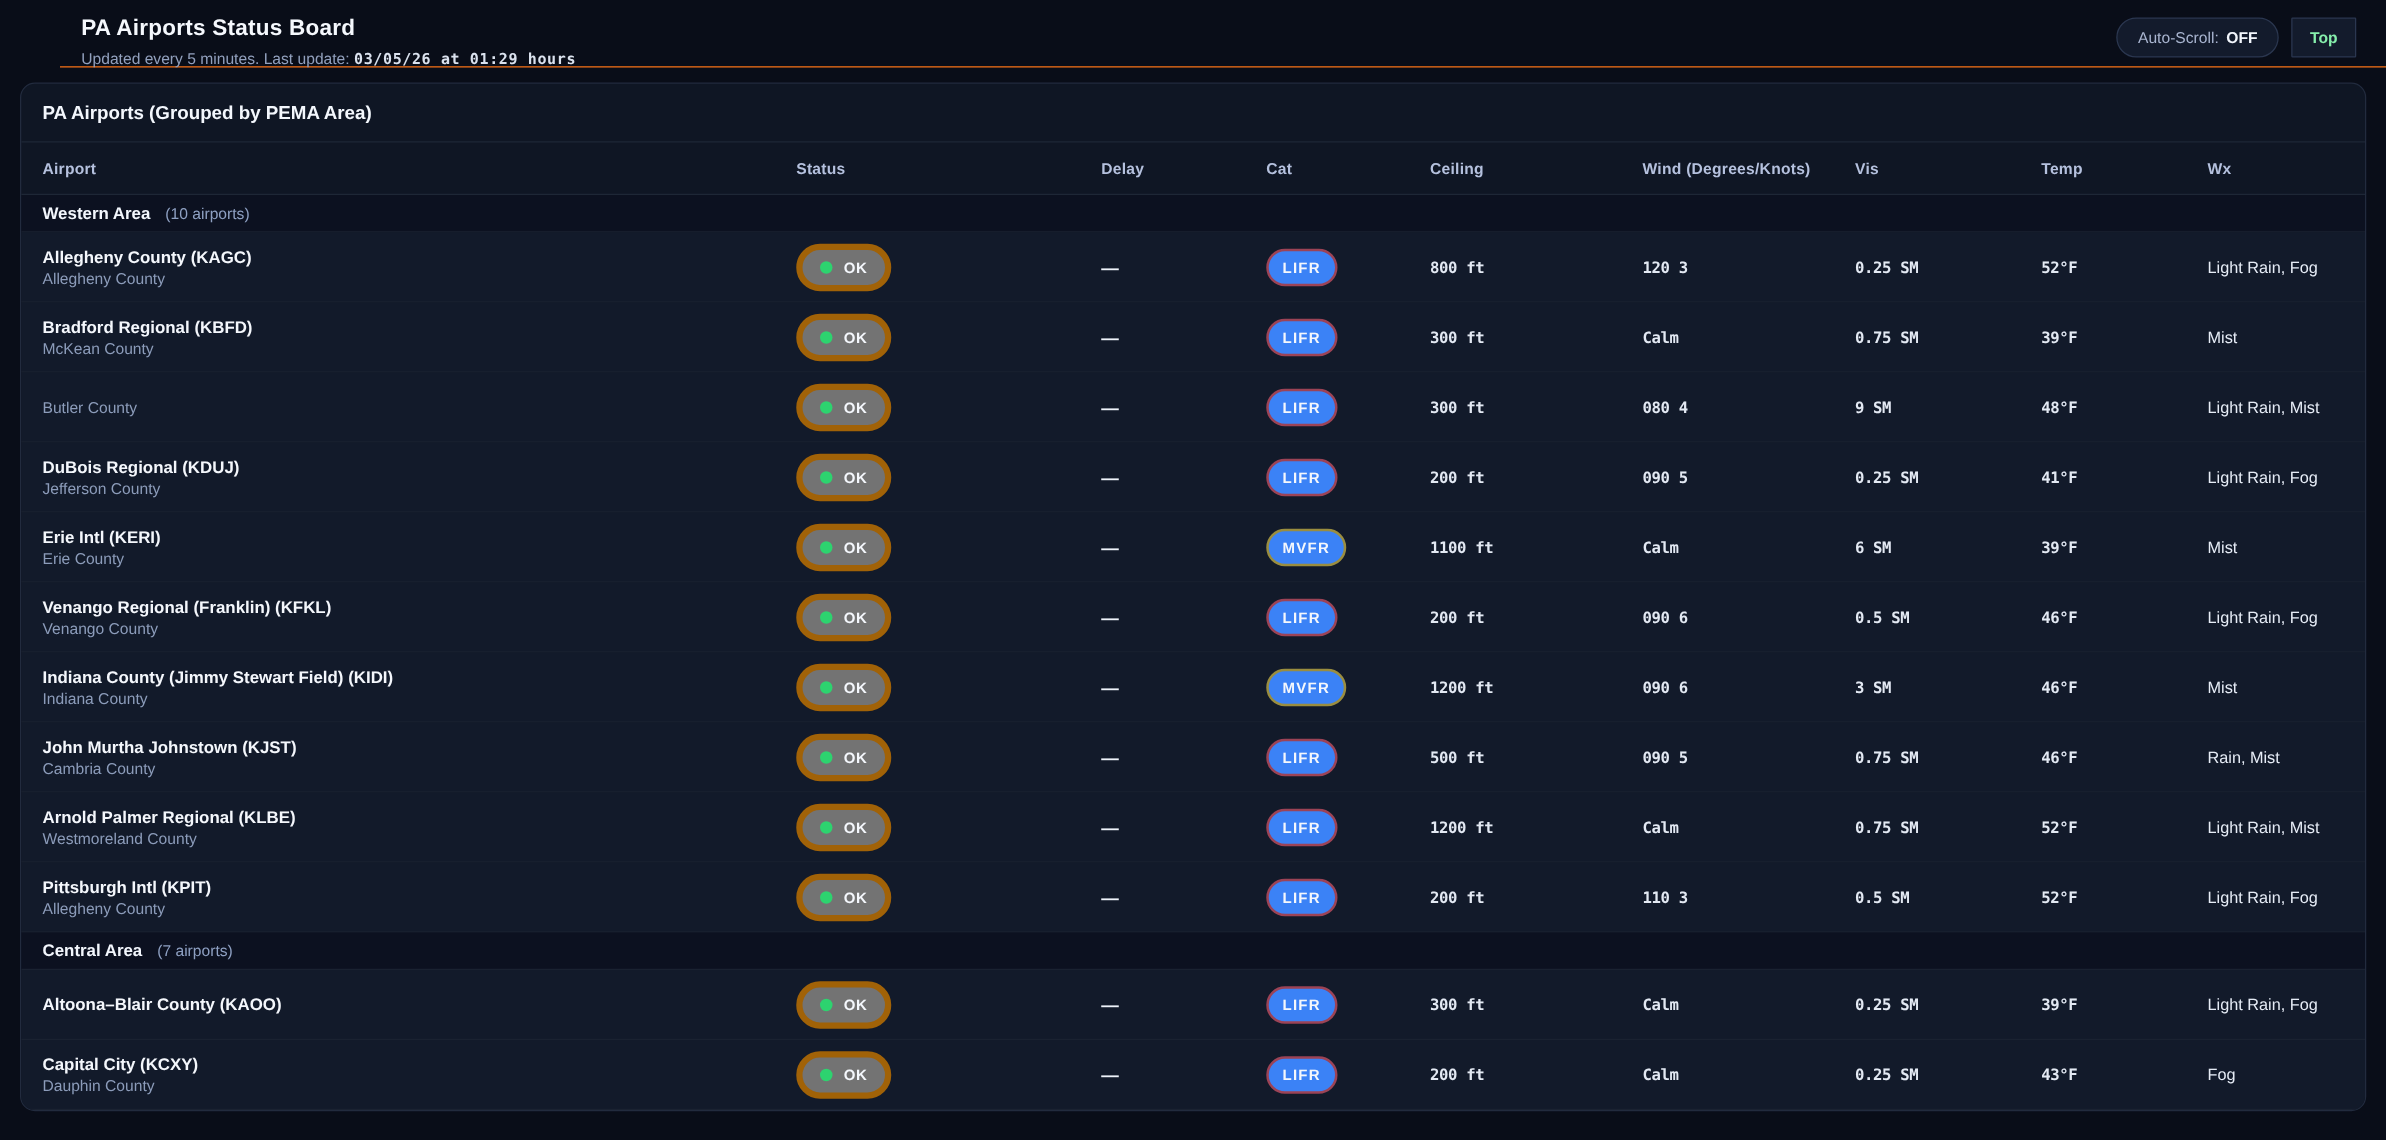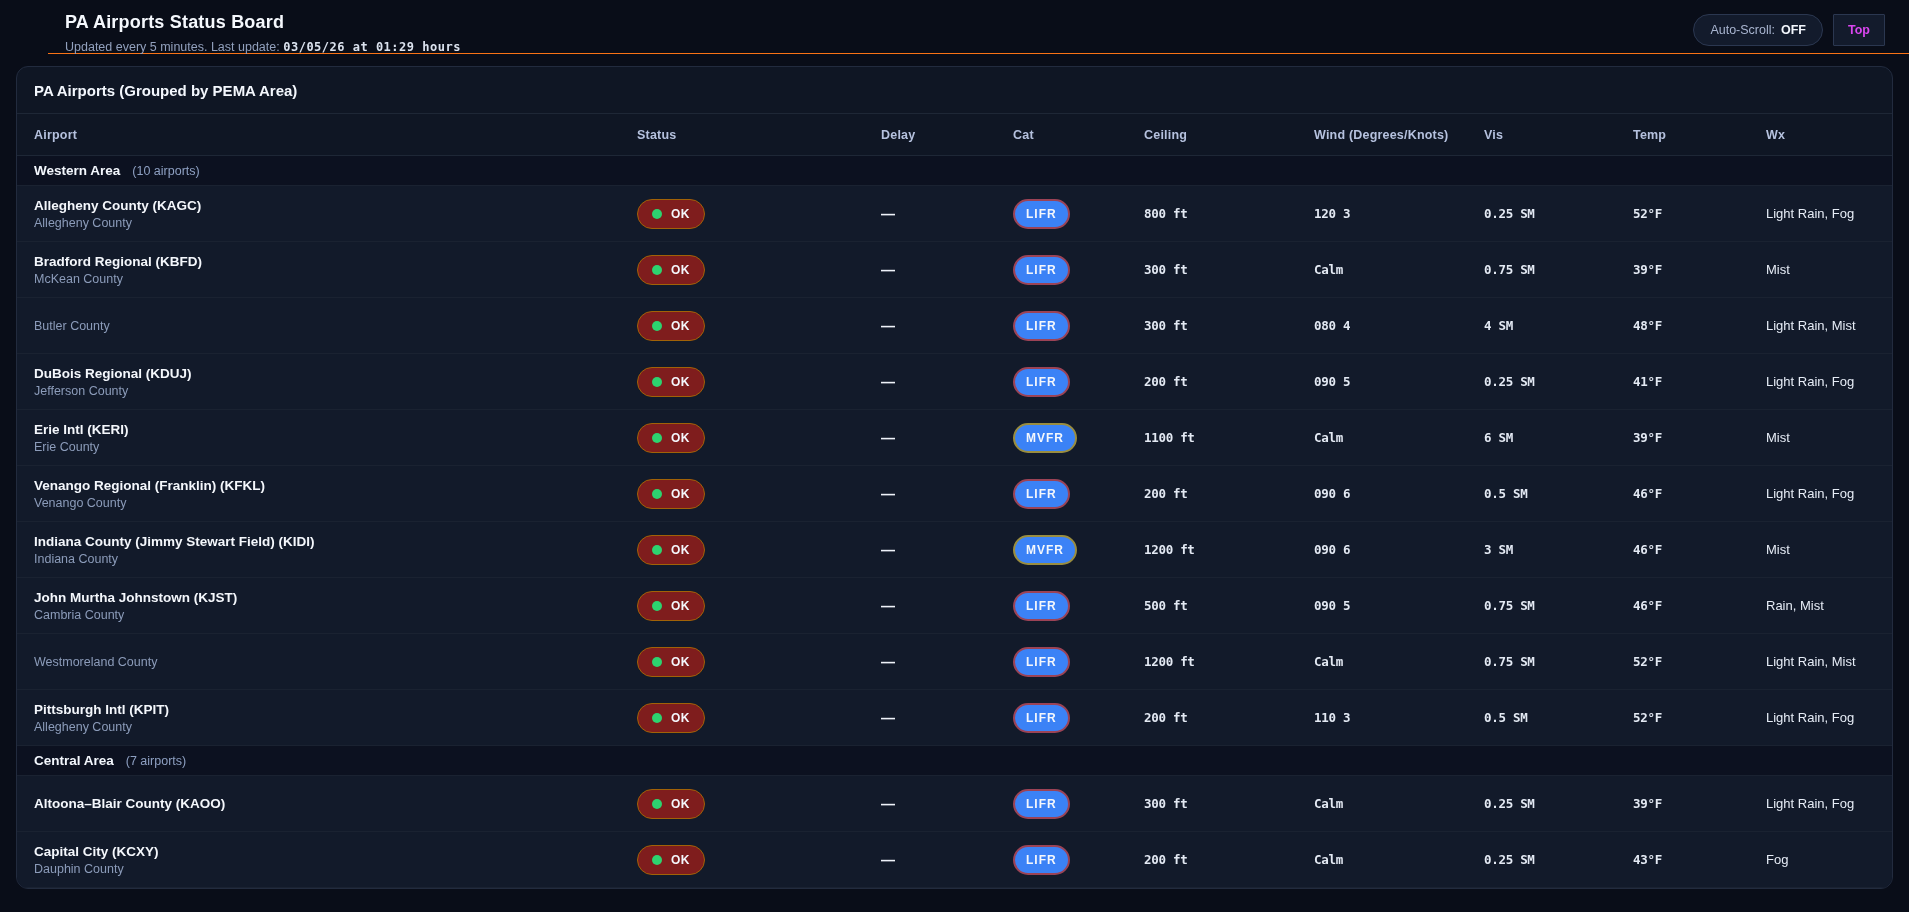--- a/index.html
+++ b/index.html
@@ -29,21 +29,21 @@
   .pill-btn {
     display:inline-flex; align-items:center; gap:6px;
     background:#131b2c; border:1px solid #2b3750;
     border-radius:999px; padding:8px 16px;
     font-size:12.5px; color:#a9b5d0; cursor:pointer;
   }
   .pill-btn b { color:#f2f6fc; font-weight:bold; }
   .sq-btn {
     background:#131b2c; border:1px solid #2b3750;
     border-radius:1px; padding:8px 14px;
-    font-size:12.5px; font-weight:bold; color:#d946ef; cursor:pointer;
+    font-size:12.5px; font-weight:bold; color:#86efac; cursor:pointer;
   }
 
   
   .panel {
     margin:12px 16px 0 16px;
     background:#0f1624;
     border:1px solid #222b3e;
     border-radius:12px;
     overflow:hidden;
   }
@@ -81,21 +81,21 @@
     height:56px;
     background:#121a2a;
     border-bottom:1px solid #1a2231;
   }
   .airport-cell { display:flex; flex-direction:column; gap:3px; }
   .airport-name { font-size:13.5px; font-weight:bold; color:#f4f7fc; }
   .airport-county { font-size:12.5px; color:#8c9cba; }
 
   .status-pill {
     display:inline-flex; align-items:center; gap:9px;
-    background:#7f1d1d; border:1px solid #a16207;
+    background:#737373; border:5px solid #a16207;
     border-radius:999px; padding:7px 14px;
     width:max-content;
   }
   .status-dot { width:10px; height:10px; border-radius:50%; background:#2dd36f; }
   .status-text { font-size:12px; font-weight:bold; color:#f4f7fc; letter-spacing:.5px; }
 
   .delay-cell { font-size:14px; font-weight:bold; color:#eef2f9; }
 
   .cat-badge {
     display:inline-flex; align-items:center; justify-content:center;
@@ -200,21 +200,21 @@
         <span class="status-dot" style="background: rgb(45, 211, 111);"></span>
         <span class="status-text">OK</span>
       </span>
     </div>
     <div class="delay-cell">—</div>
     <div>
       <span class="cat-badge" style="border-color: rgb(156, 67, 86);">LIFR</span>
     </div>
     <div class="val-cell">300 ft</div>
     <div class="val-cell">080 4</div>
-    <div class="val-cell">4 SM</div>
+    <div class="val-cell">9 SM</div>
     <div class="val-cell">48°F</div>
     <div class="wx-cell">Light Rain, Mist</div>
   </div>
 
   <div class="grid-row data-row">
     <div class="airport-cell">
       <span class="airport-name">DuBois Regional (KDUJ)</span>
       <span class="airport-county">Jefferson County</span>
     </div>
     <div>
@@ -317,20 +317,21 @@
     </div>
     <div class="val-cell">500 ft</div>
     <div class="val-cell">090 5</div>
     <div class="val-cell">0.75 SM</div>
     <div class="val-cell">46°F</div>
     <div class="wx-cell">Rain, Mist</div>
   </div>
 
   <div class="grid-row data-row">
     <div class="airport-cell">
+      <span class="airport-name">Arnold Palmer Regional (KLBE)</span>
       <span class="airport-county">Westmoreland County</span>
     </div>
     <div>
       <span class="status-pill">
         <span class="status-dot" style="background: rgb(45, 211, 111);"></span>
         <span class="status-text">OK</span>
       </span>
     </div>
     <div class="delay-cell">—</div>
     <div>

